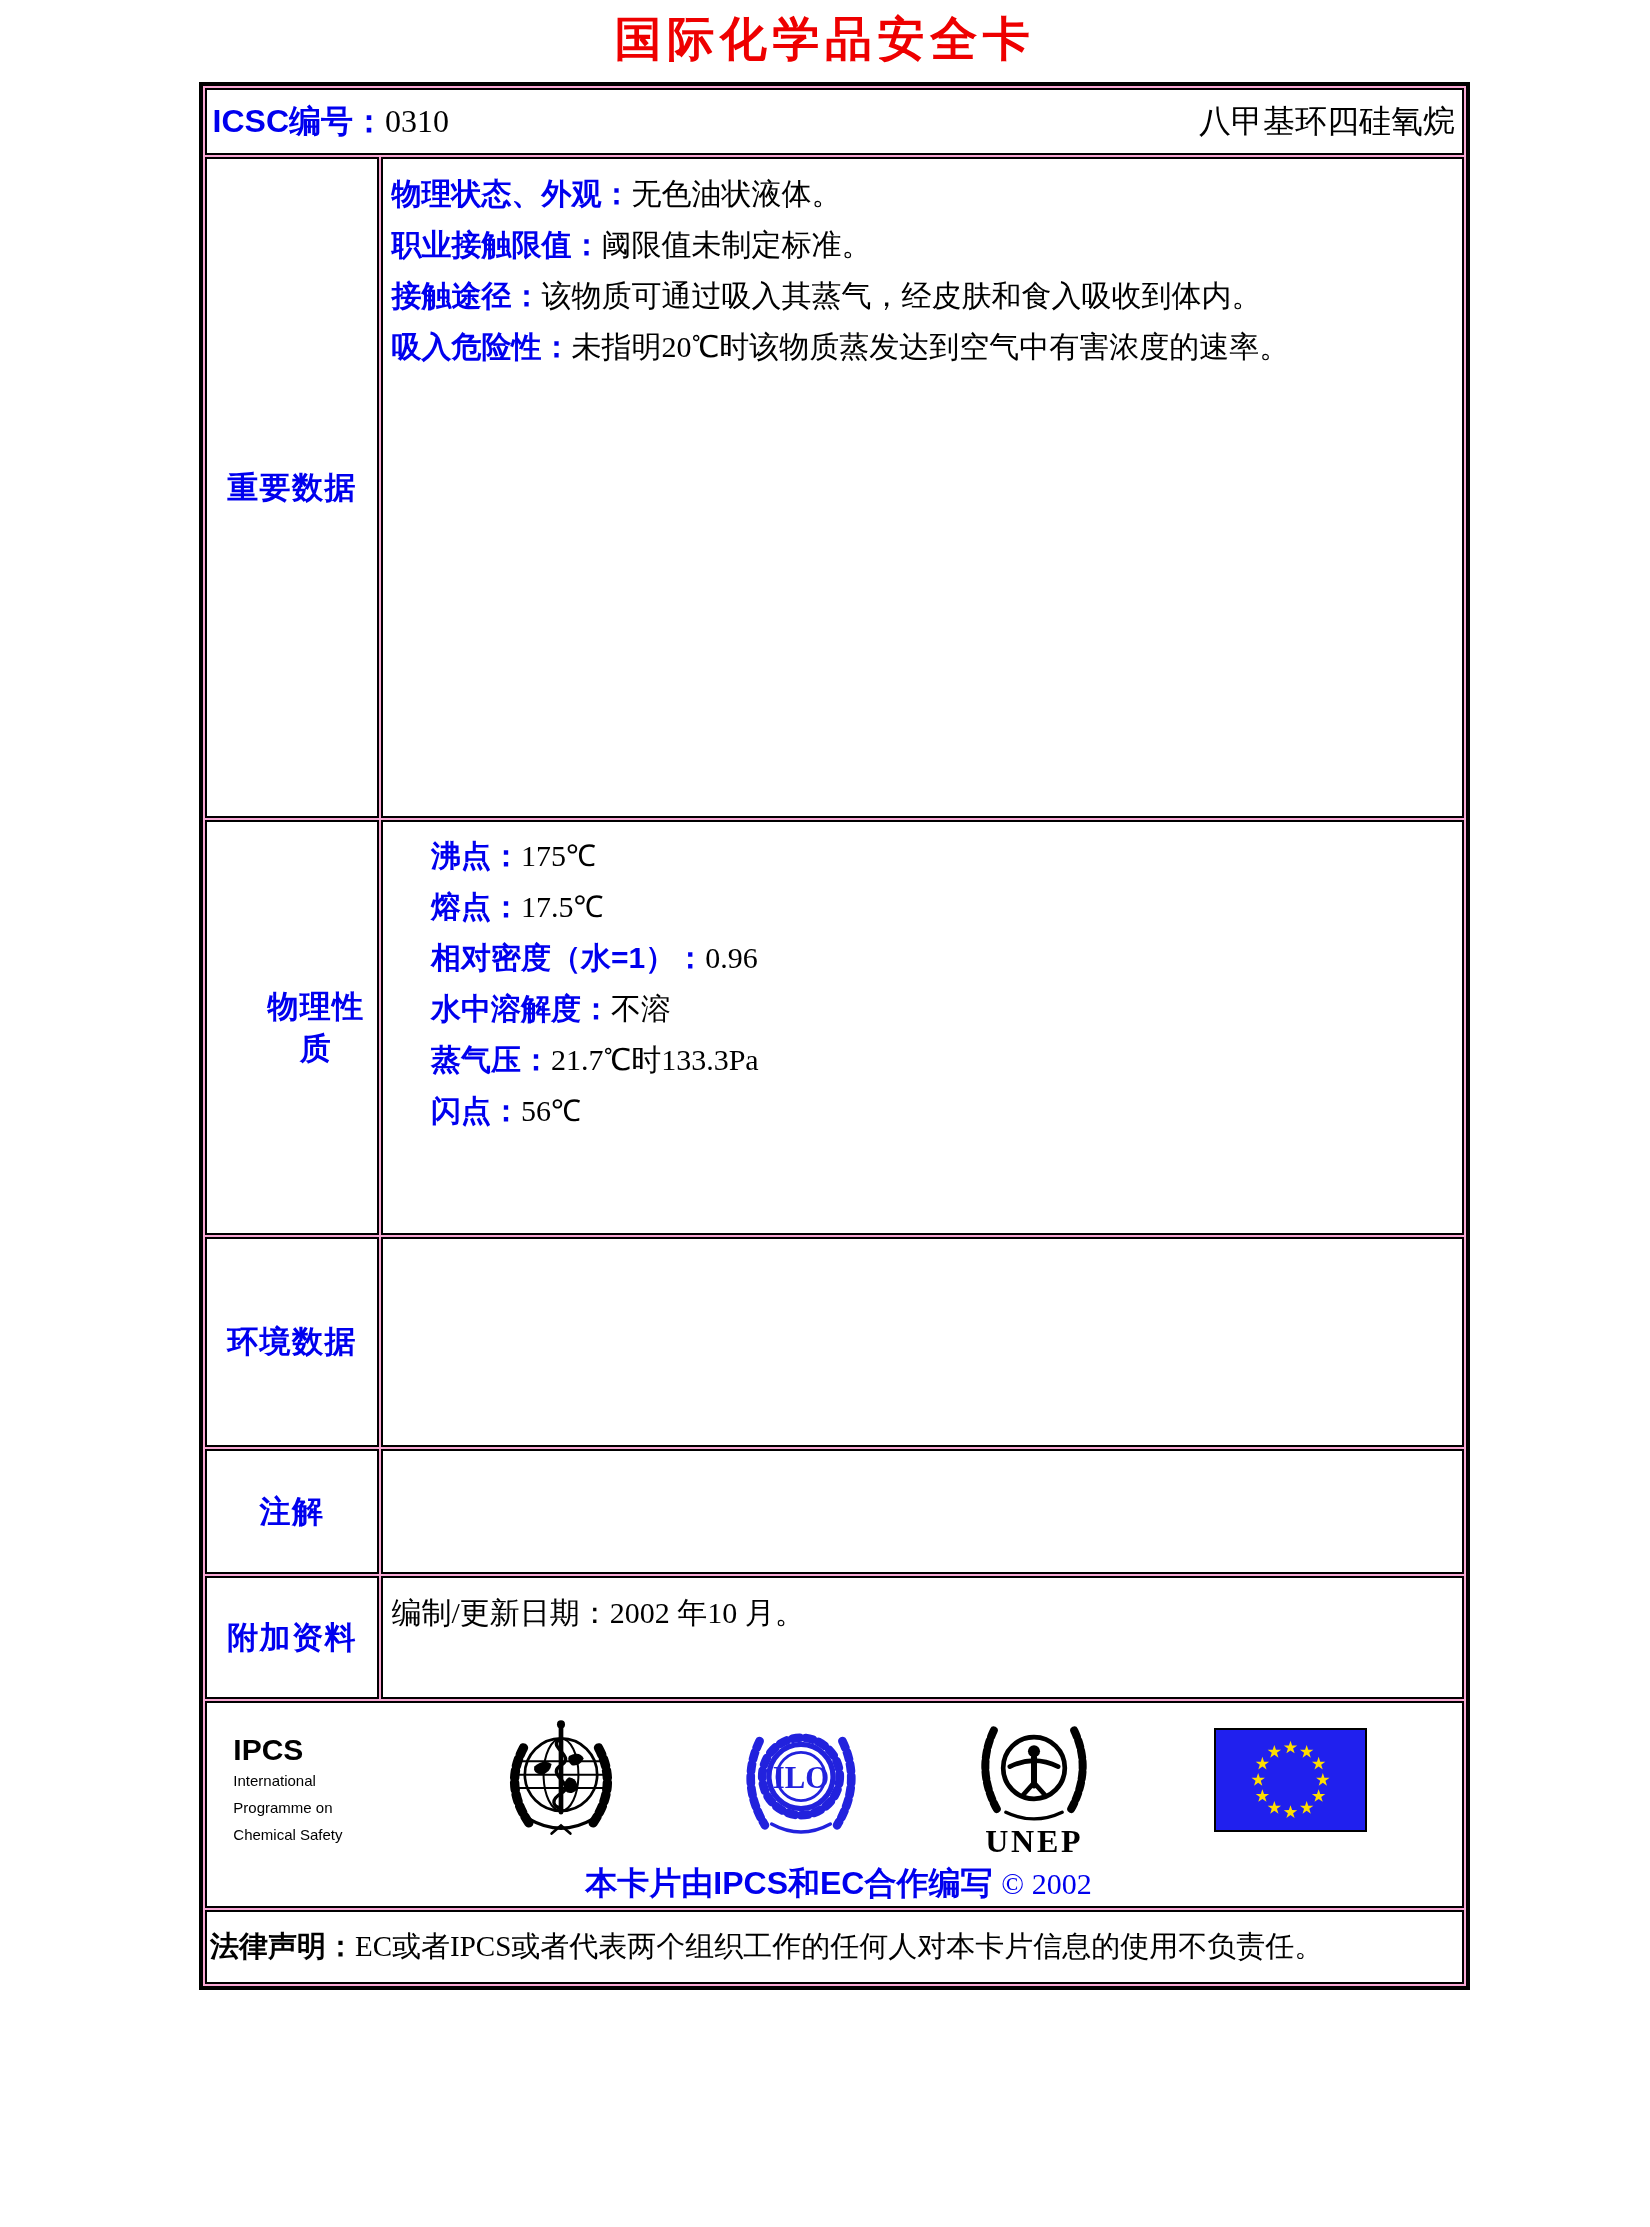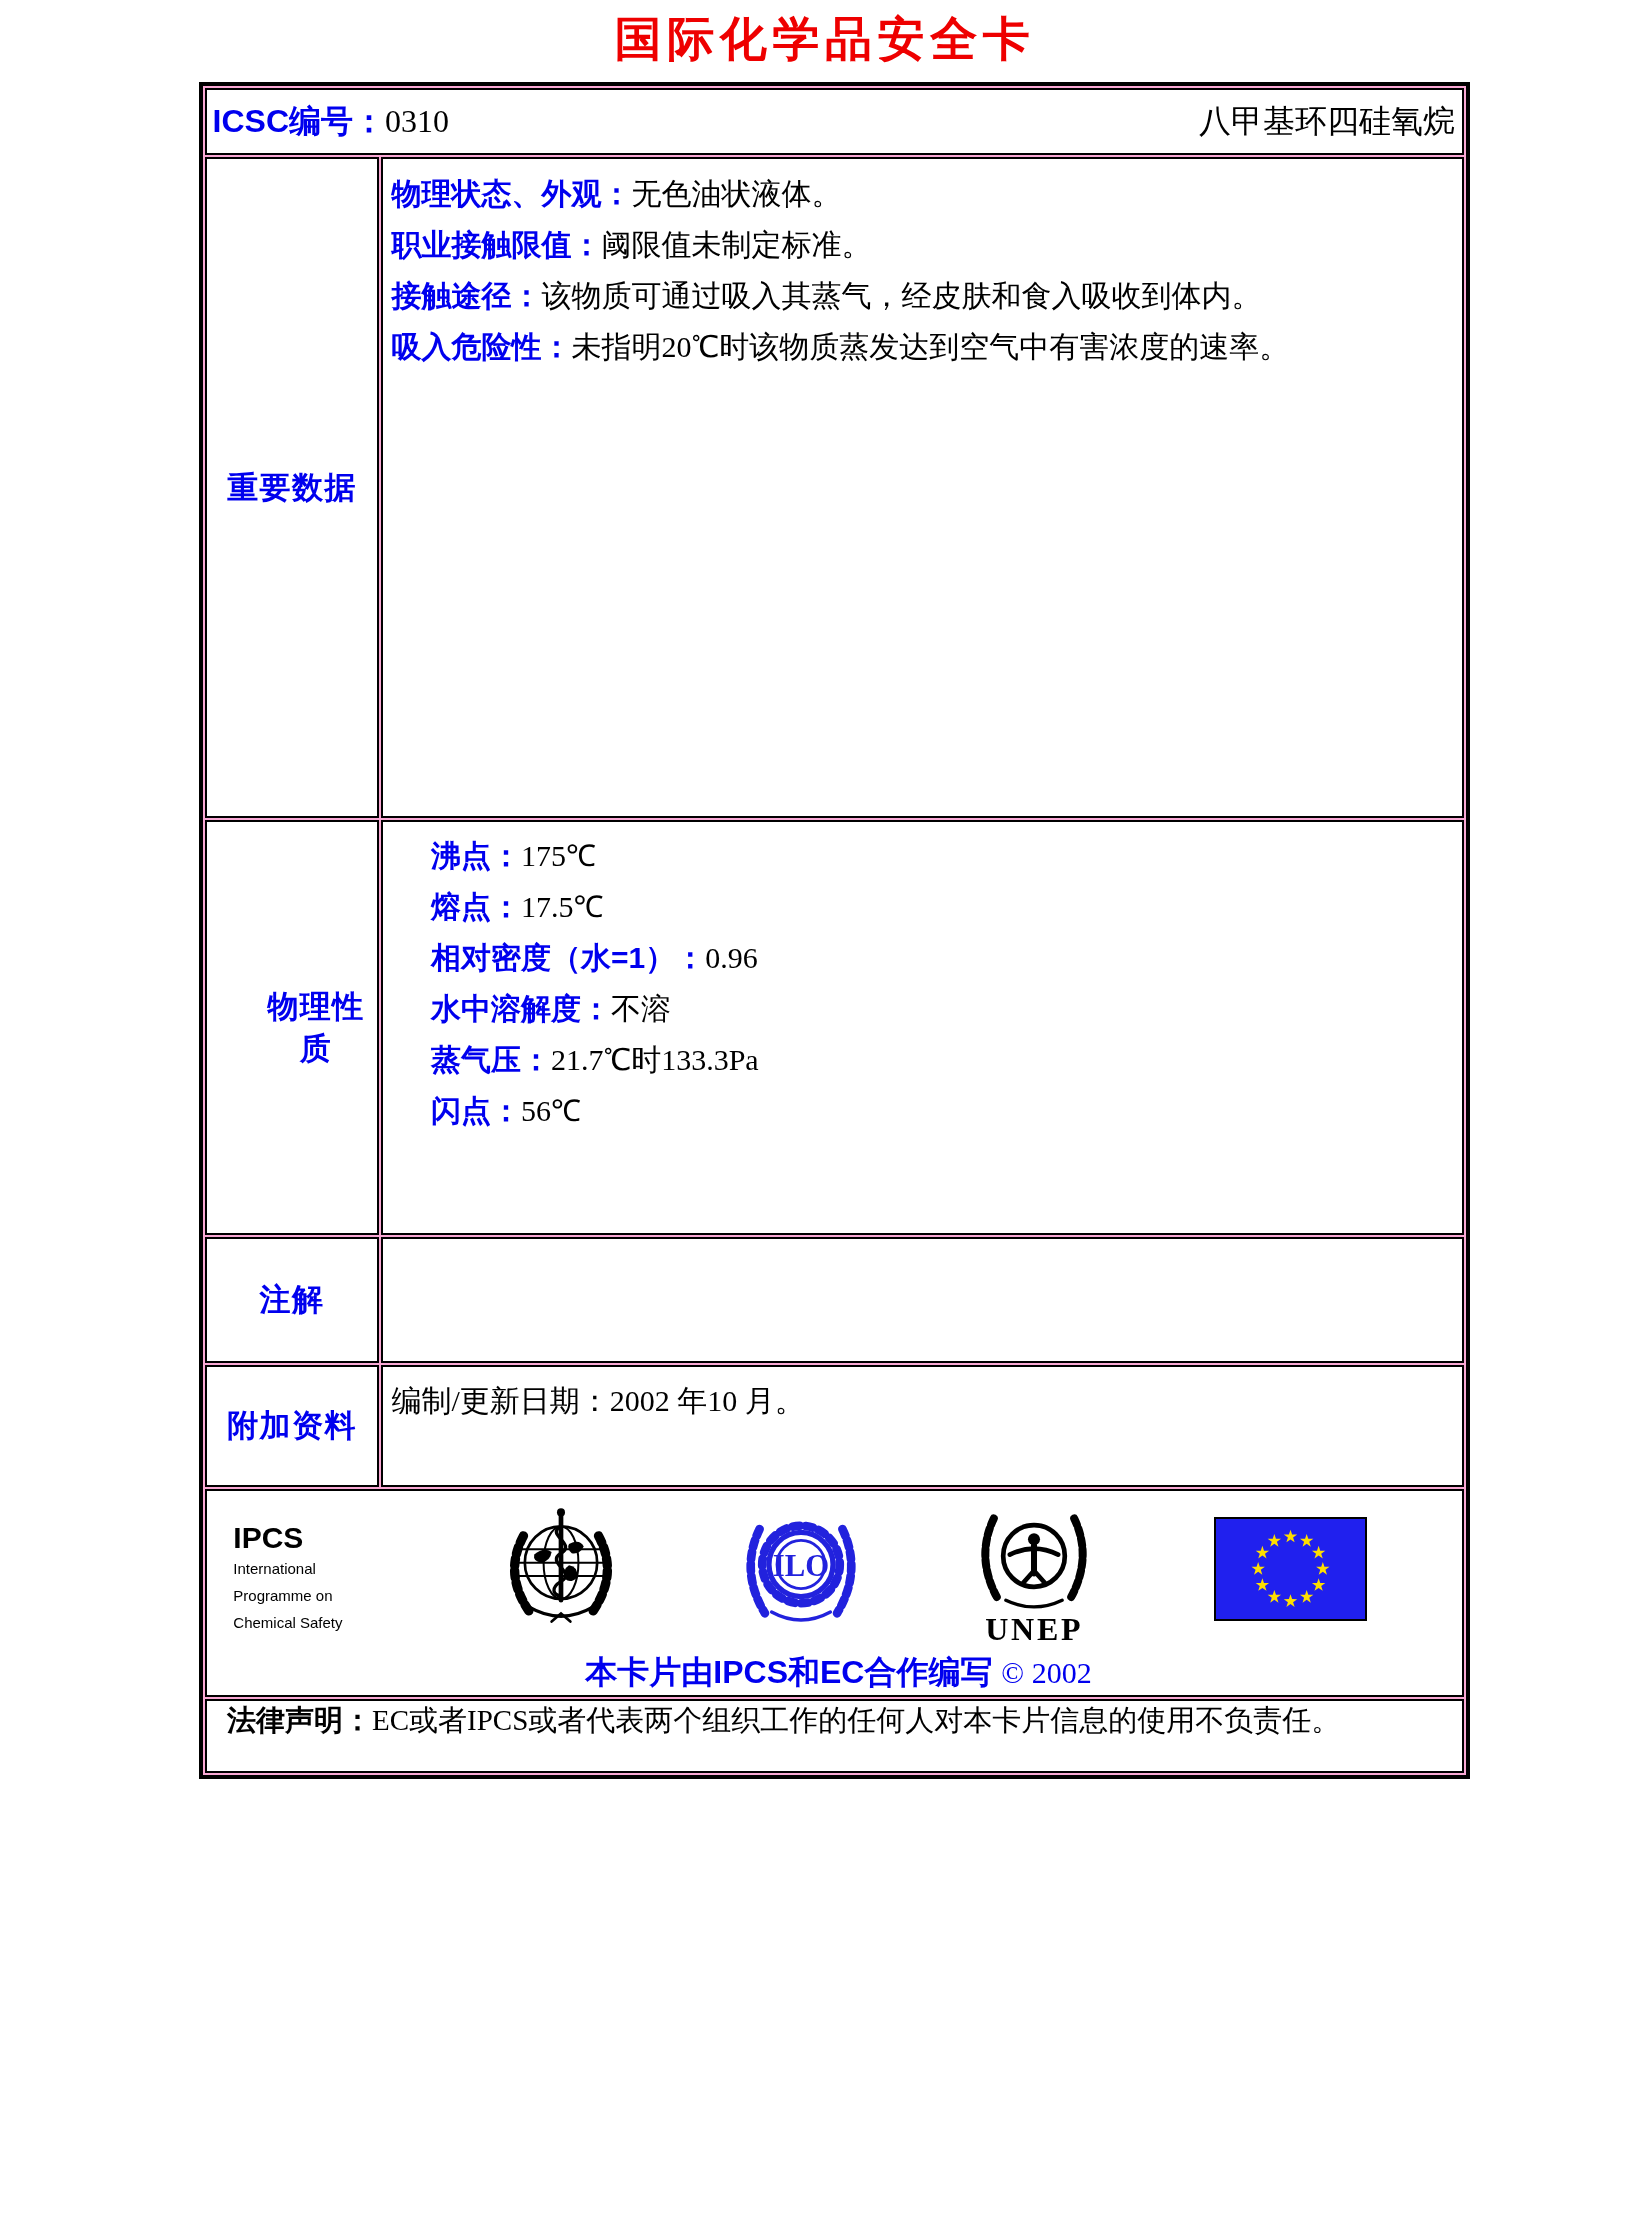--- a/index.html
+++ b/index.html
@@ -75,22 +75,22 @@
     text-align:center;margin-top:2.8px;
     font-size:32px;font-weight:bold;color:var(--accent-blue);
     font-family:"Liberation Sans",sans-serif;
     margin-left:8px;
   }
   .caption-line .copyright{
     font-weight:normal;font-size:30px;font-family:"Liberation Serif",serif;
     color:var(--accent-blue);
   }
   .legal-inner{
-    display:flex;align-items:flex-start;height:100%;
-    padding:0 7px 0 20px;font-size:29px;white-space:nowrap;
+    display:flex;align-items:center;height:100%;
+    padding:0 7px 0 3px;font-size:29px;white-space:nowrap;
   }
   .legal-inner .legal-label{
     color:var(--ink);font-weight:bold;font-family:"Liberation Sans",sans-serif;
   }
 </style>
 </head>
 <body>
 
 <h1 class="page-title">国际化学品安全卡</h1>
 
@@ -127,20 +127,24 @@
     <td class="content-cell phys">
       <div class="line"><span class="lbl">沸点：</span><span class="val">175℃</span></div>
       <div class="line"><span class="lbl">熔点：</span><span class="val">17.5℃</span></div>
       <div class="line"><span class="lbl">相对密度（水=1）：</span><span class="val">0.96</span></div>
       <div class="line"><span class="lbl">水中溶解度：</span><span class="val">不溶</span></div>
       <div class="line"><span class="lbl">蒸气压：</span><span class="val">21.7℃时133.3Pa</span></div>
       <div class="line"><span class="lbl">闪点：</span><span class="val">56℃</span></div>
     </td>
   </tr>
 
+  <tr class="r-environ">
+    <td class="label-cell">环境数据</td>
+    <td class="content-cell"></td>
+  </tr>
 
   <tr class="r-notes">
     <td class="label-cell">注解</td>
     <td class="content-cell"></td>
   </tr>
 
   <tr class="r-additional">
     <td class="label-cell">附加资料</td>
     <td class="content-cell">
       <div class="line"><span class="val">编制/更新日期：2002 年10 月。</span></div>

